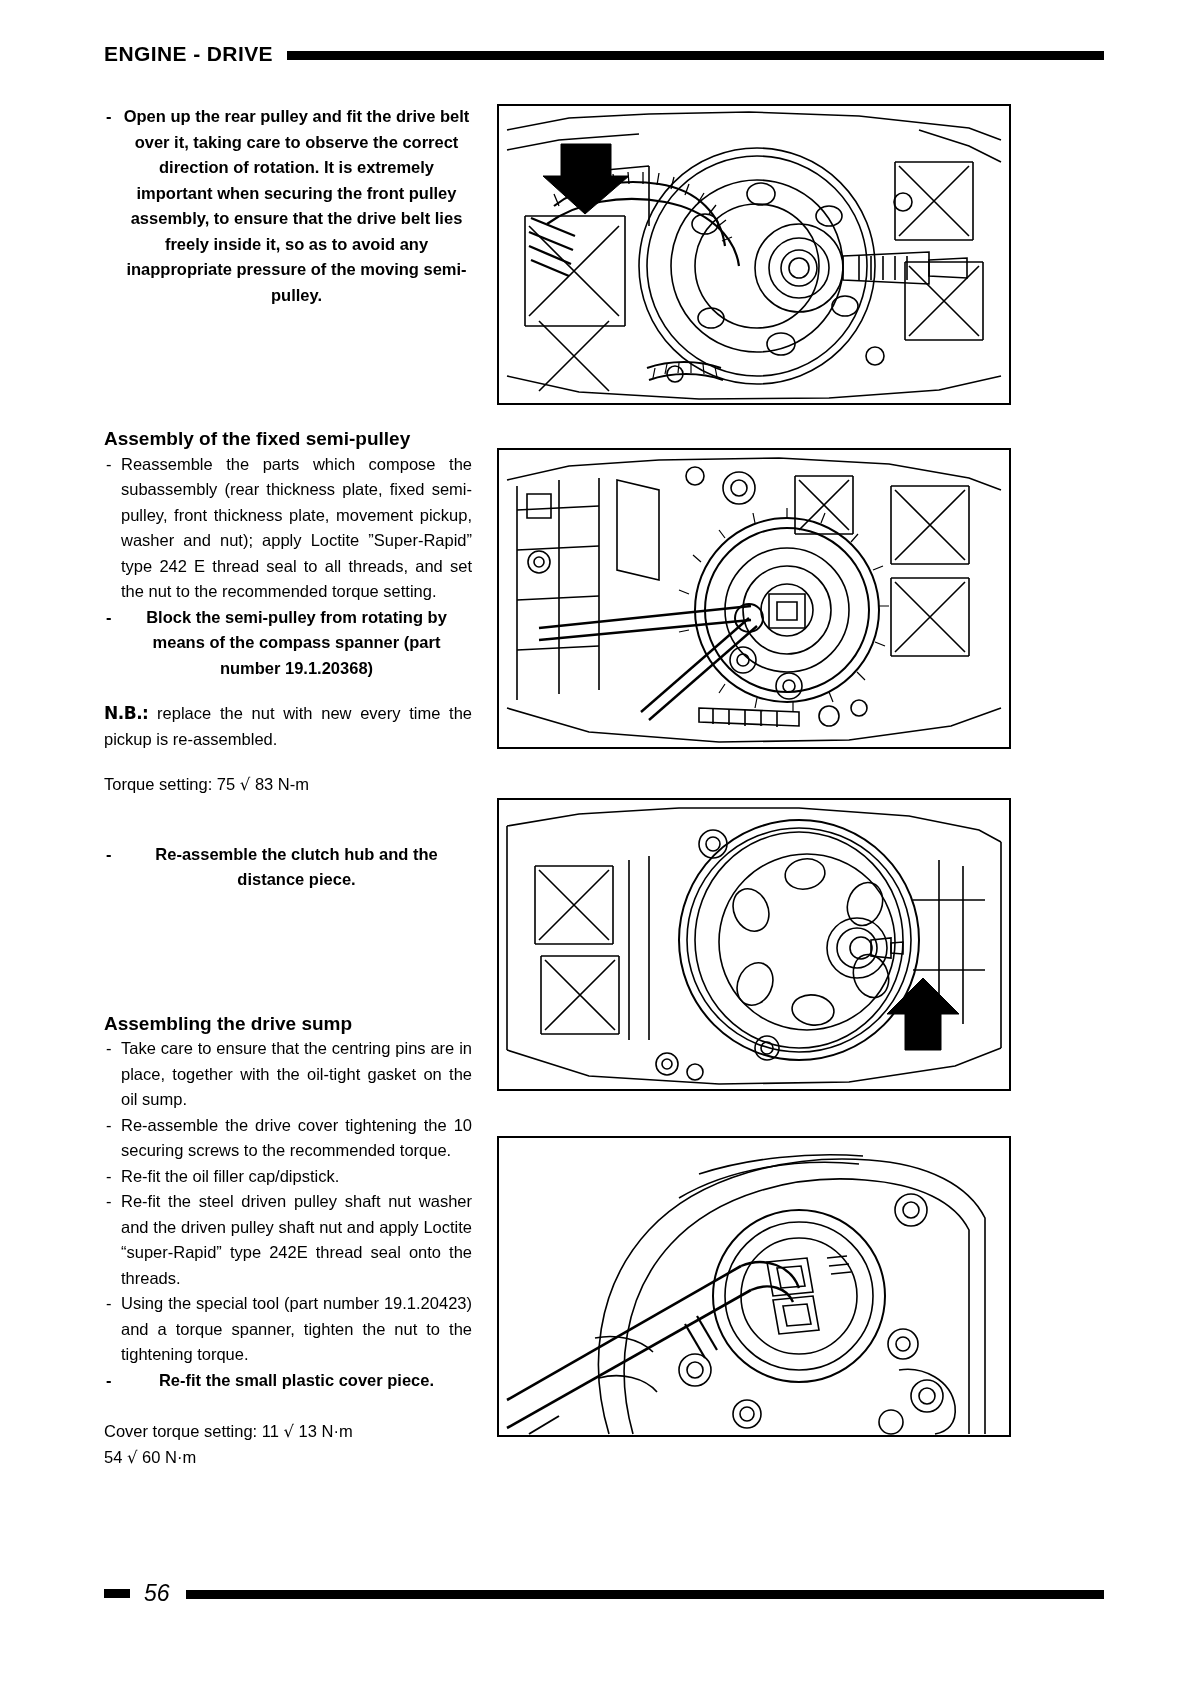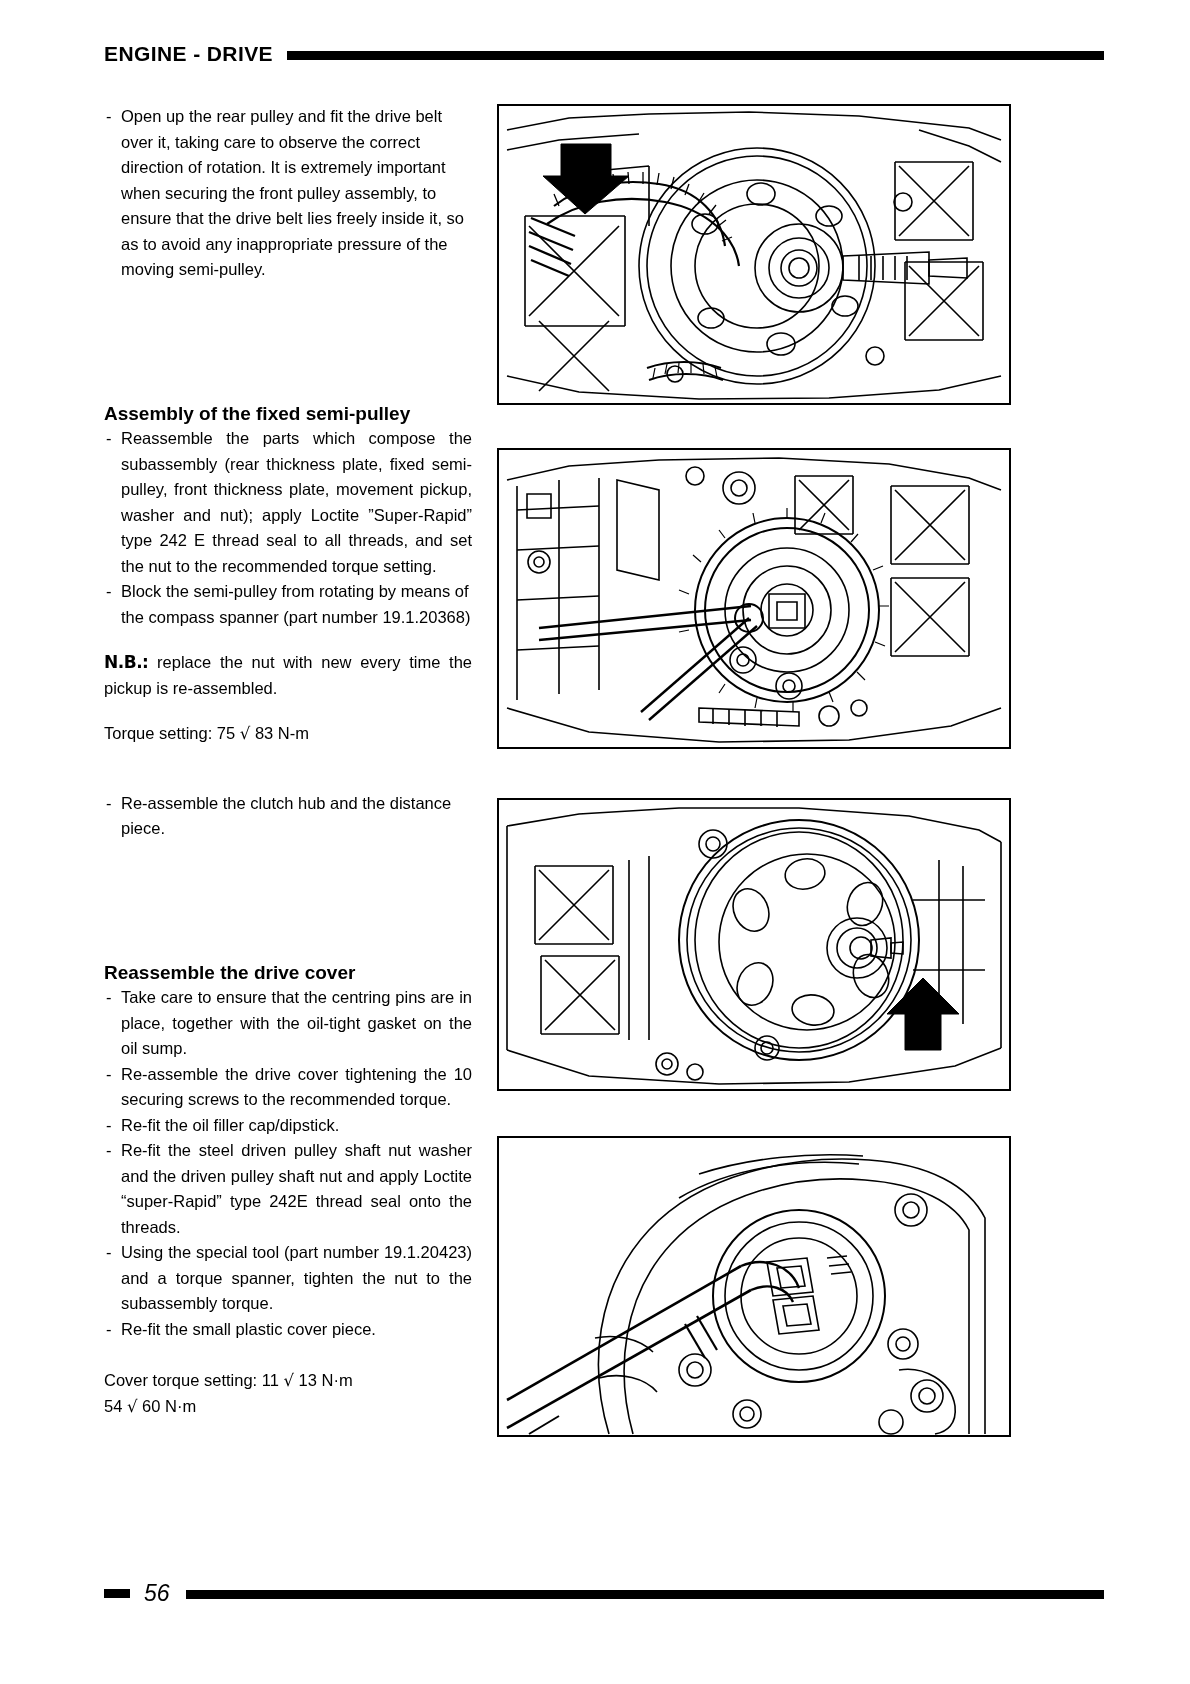--- a/index.html
+++ b/index.html
@@ -96,21 +96,21 @@
     position: relative;
     padding-left: 17px;
     margin: 0;
   }
   .bullets li::before {
     content: "-";
     position: absolute;
     left: 2px;
     top: 0;
   }
-  .bullets li:last-child { text-align: left; }
+  .bullets li:last-child { text-align: center; font-weight: bold; }
   .sub-head {
     font-size: 19px;
     font-weight: bold;
     line-height: 25.5px;
   }
   .nb-line {
     font-size: 16.5px;
     line-height: 25.5px;
     text-align: justify;
   }
@@ -179,27 +179,27 @@
     </div>
 
     <div class="spacer-44"></div>
 
     <ul class="bullets">
       <li>Re-assemble the clutch hub and the distance piece.</li>
     </ul>
 
     <div class="spacer-118"></div>
 
-    <div class="sub-head">Reassemble the drive cover</div>
+    <div class="sub-head">Assembling the drive sump</div>
     <ul class="bullets">
       <li>Take care to ensure that the centring pins are in place, together with the oil-tight gasket on the oil sump.</li>
       <li>Re-assemble the drive cover tightening the 10 securing screws to the recommended torque.</li>
       <li>Re-fit the oil filler cap/dipstick.</li>
       <li>Re-fit the steel driven pulley shaft nut washer and the driven pulley shaft nut and apply Loctite “super-Rapid” type 242E thread seal onto the threads.</li>
-      <li>Using the special tool (part number 19.1.20423) and a torque spanner, tighten the nut to the subassembly torque.</li>
+      <li>Using the special tool (part number 19.1.20423) and a torque spanner, tighten the nut to the tightening torque.</li>
       <li>Re-fit the small plastic cover piece.</li>
     </ul>
 
     <div class="spacer-26"></div>
 
     <div class="para">
       <span>Cover torque setting: 11</span>
       <span class="rootsign">√</span>
       <span>13 N·m</span>
     </div>

